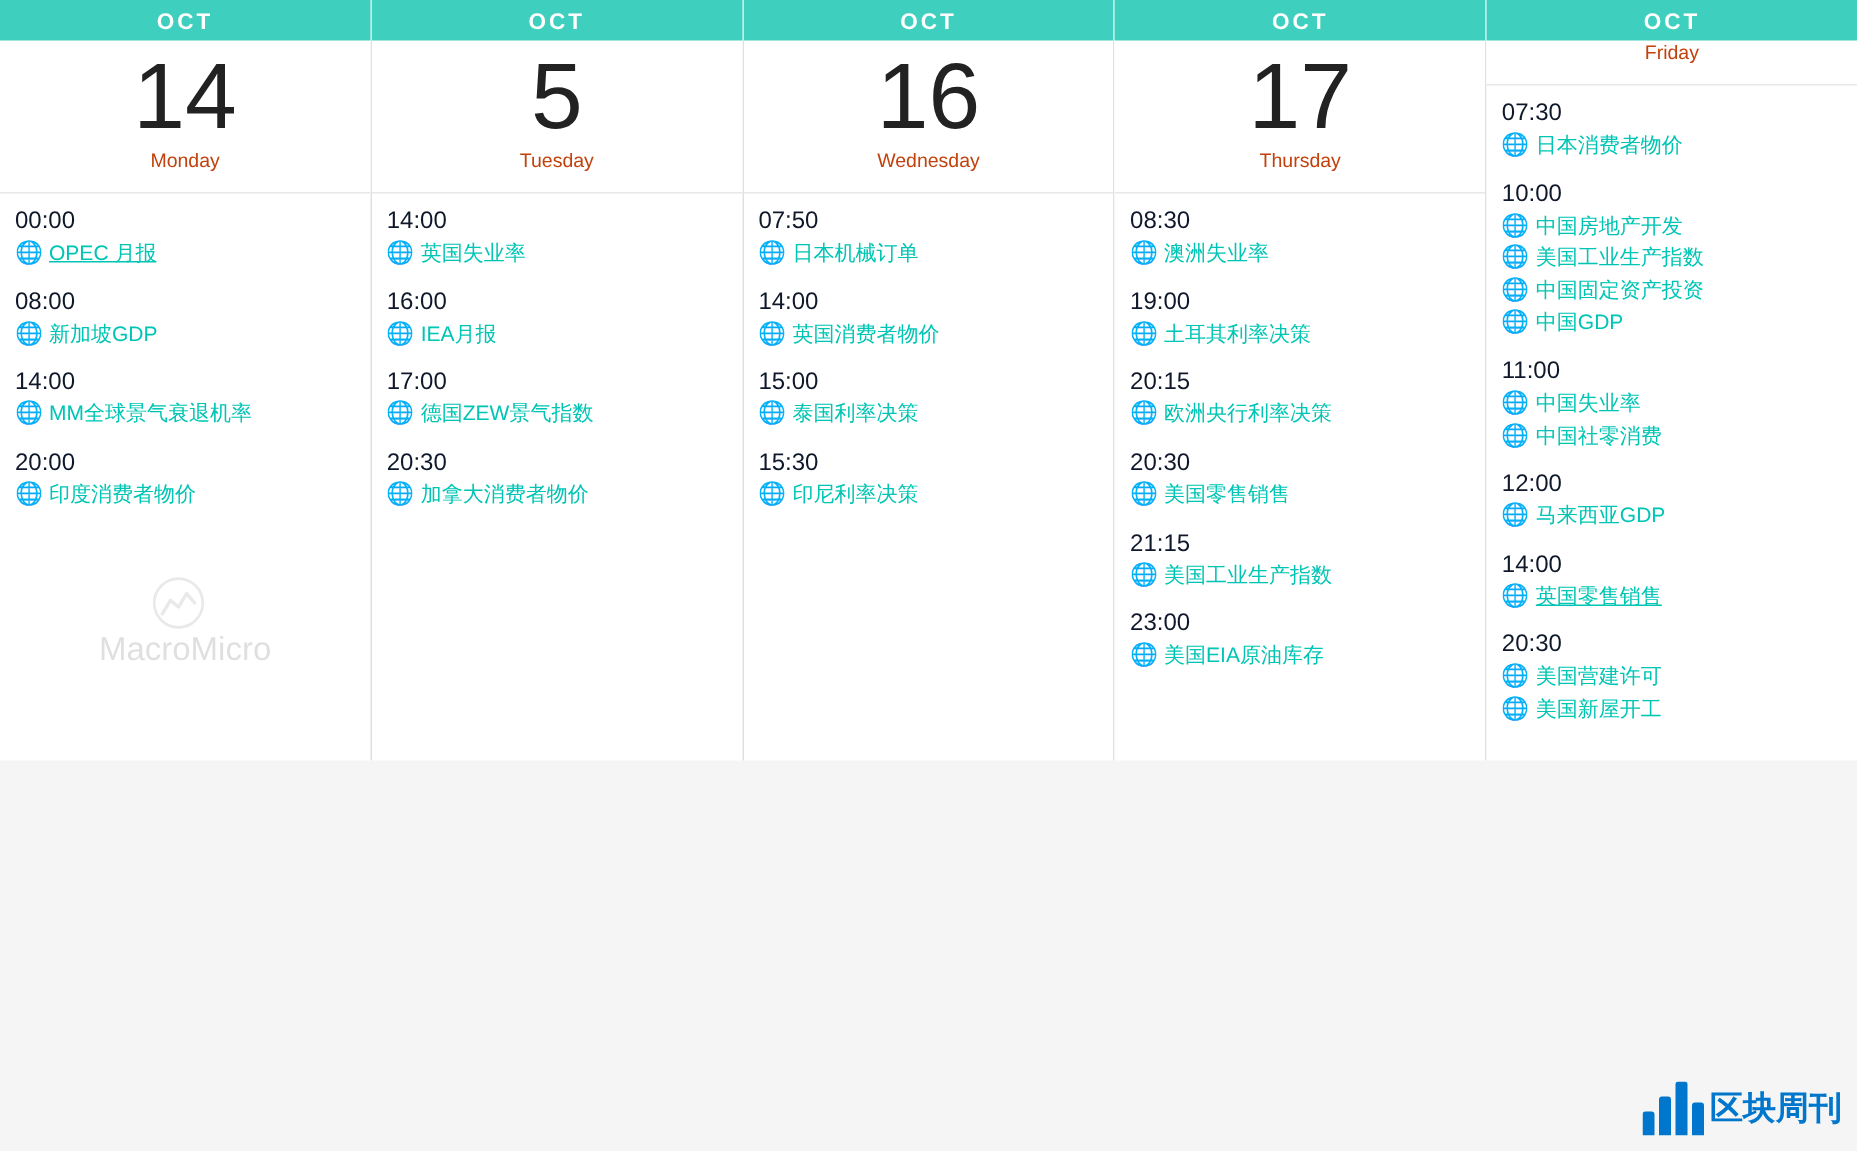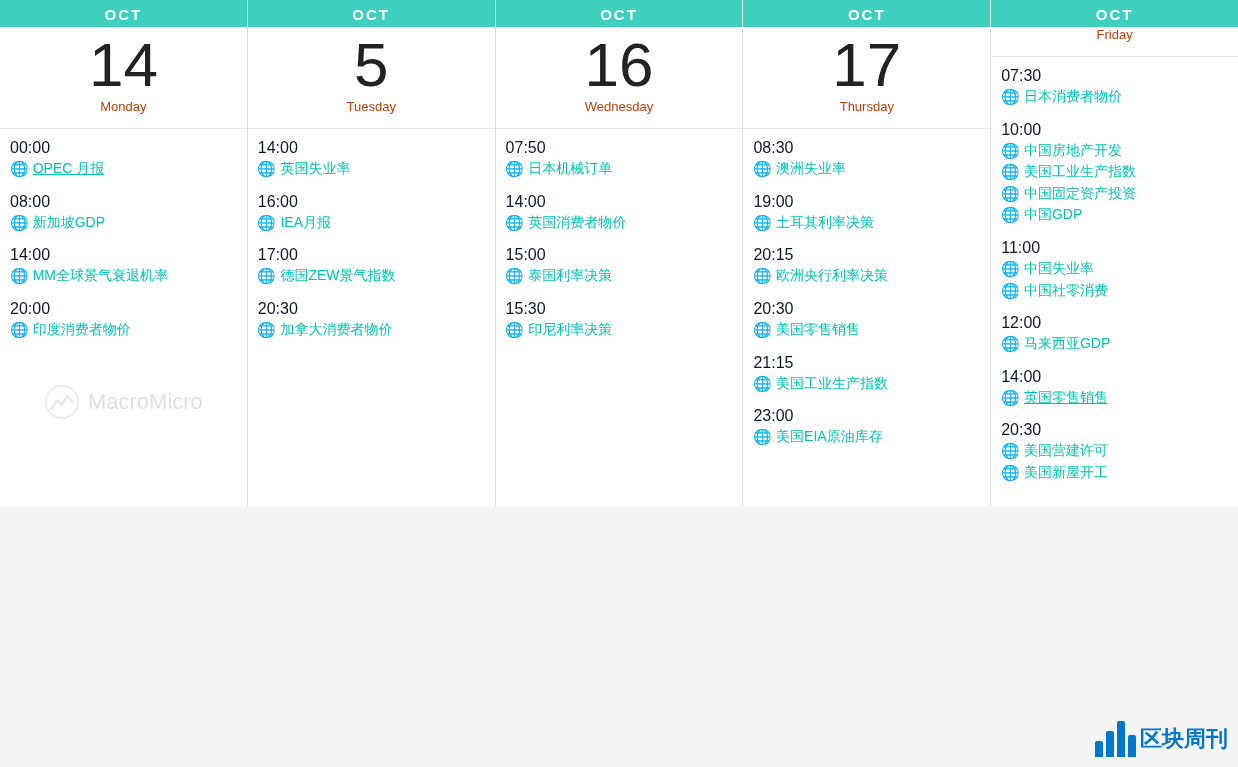--- a/index.html
+++ b/index.html
@@ -83,20 +83,21 @@
     .event-name.highlight {
       color: #00c5b4;
       text-decoration: underline;
     }
     .logo-area {
       display: flex;
       align-items: center;
       justify-content: center;
       padding: 30px 10px;
       opacity: 0.18;
+      flex-direction: column;
     }
     .logo-icon {
       width: 36px;
       height: 36px;
       margin-right: 8px;
     }
     .logo-text {
       font-size: 22px;
       color: #555;
       font-weight: 500;

